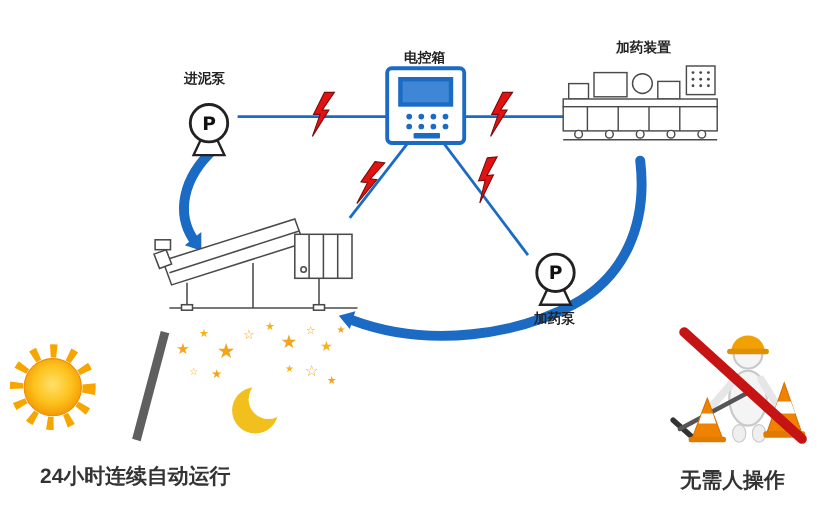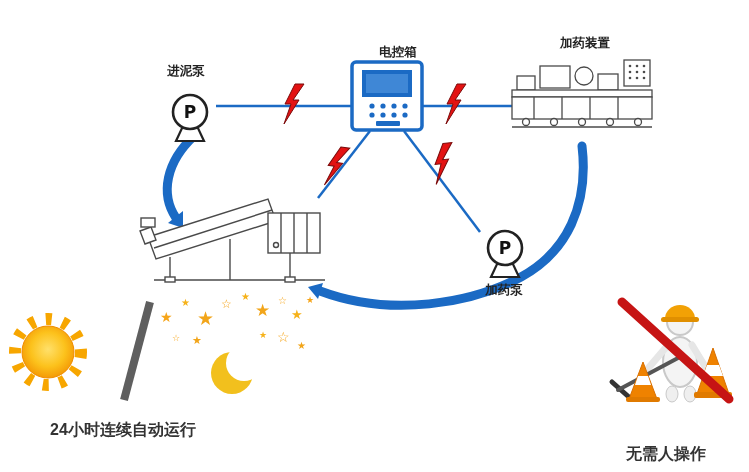--- a/index.html
+++ b/index.html
@@ -7,21 +7,21 @@
     position:relative;width:749px;height:472px;background:#ffffff;
     font-family:"Liberation Sans","DejaVu Sans",sans-serif;overflow:hidden;
   }
   .stage svg{position:absolute;left:0;top:0;}
   .label{
     position:absolute;transform:translateX(-50%);white-space:nowrap;
     font-size:12.5px;font-weight:600;color:#222;text-align:center;
   }
   .caption{
     position:absolute;transform:translateX(-50%);white-space:nowrap;
-    font-size:16px;font-weight:700;color:#333;text-align:center;
+    font-size:19px;font-weight:700;color:#333;text-align:center;
   }
 </style>
 </head>
 <body>
 
 <div class="stage">
 
   <svg width="749" height="472" viewBox="0 0 749 472">
     <defs>
       <radialGradient id="sunGrad" cx="50%" cy="45%" r="60%">
@@ -179,19 +179,19 @@
       <g>
         <polygon points="713,348 697,394 729,394" stroke="#d86f00" stroke-width="1" fill="#ef8200"></polygon>
         <polygon points="707,365 719,365 723,376 703,376" fill="#ffffff"></polygon>
         <rect x="694" y="392" width="38" height="6" rx="2" fill="#e07a00"></rect>
       </g>
       <line x1="622" y1="302" x2="729" y2="399" stroke-width="9" stroke-linecap="round" stroke="#c61414"></line>
     </g>
   </svg>
 
   <div class="label" style="left:186px;top:63px">进泥泵</div>
-  <div class="label" style="left:398px;top:44px">电控箱</div>
+  <div class="label" style="left:386px;top:44px">电控箱</div>
   <div class="label" style="left:585px;top:35px">加药装置</div>
   <div class="label" style="left:504px;top:282px">加药泵</div>
 
   <div class="caption" style="left:123px;top:420px">24小时连续自动运行</div>
-  <div class="caption" style="left:666px;top:444px">无需人操作</div>
+  <div class="caption" style="left:666px;top:424px">无需人操作</div>
 </div>
 
 </body></html>

